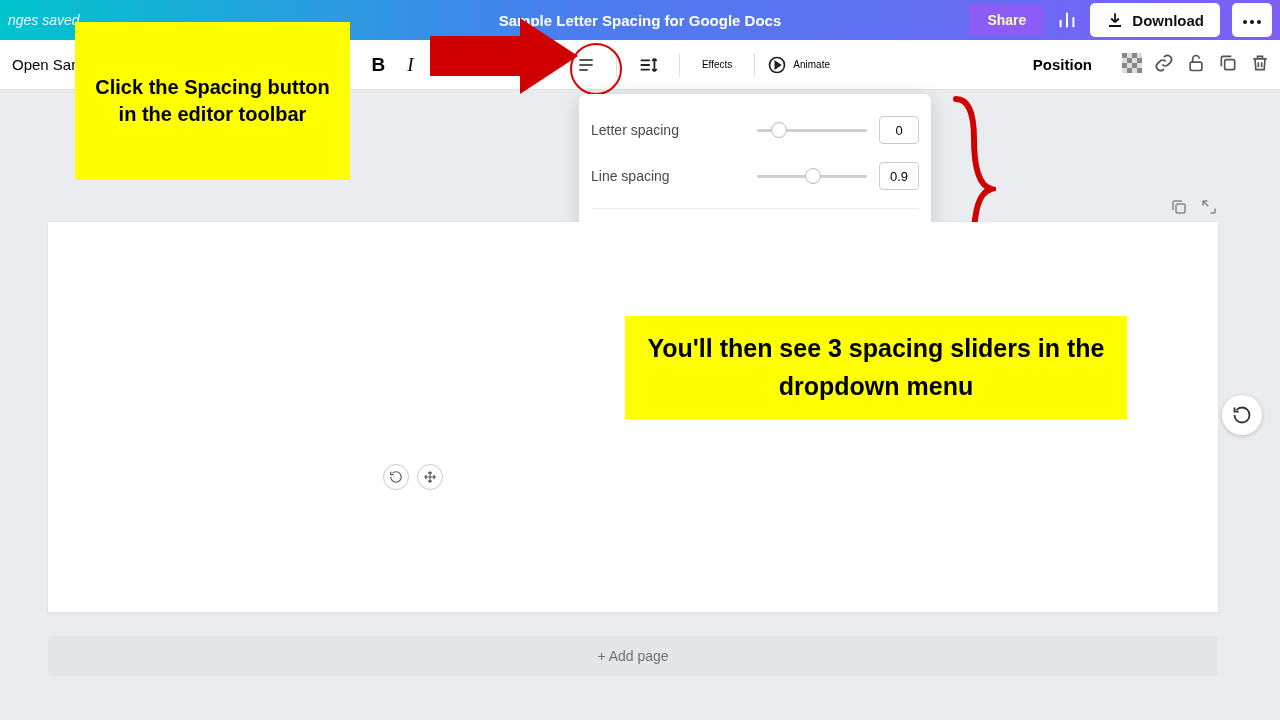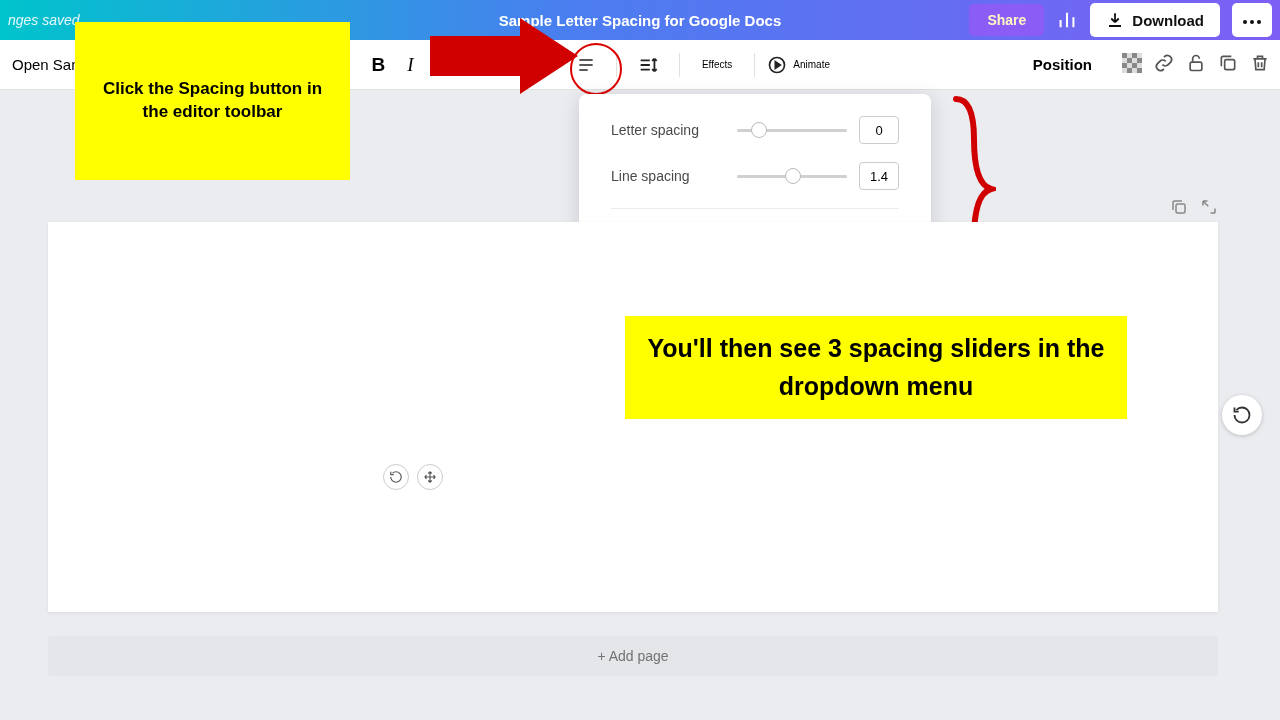--- a/index.html
+++ b/index.html
@@ -17,23 +17,23 @@
 .tb-sep{width:1px;height:24px;background:#e0e0e0;margin:0 6px}
 .tb-btn{padding:6px 8px;border-radius:4px;cursor:pointer;display:flex;align-items:center;justify-content:center;font-size:16px}
 .tb-text-btn{font-size:10px;font-weight:500;padding:6px 10px;cursor:pointer}
 .animate-wrap{display:flex;align-items:center;gap:6px}
 .spacer{flex:1}
 .position-btn{font-size:15px;font-weight:600;cursor:pointer;padding:4px 8px}
 .right-icons{display:flex;align-items:center;gap:12px;margin-left:16px}
 .spacing-circle{position:absolute;top:43px;left:570px;width:52px;height:52px;border:2.5px solid #d00;border-radius:50%;pointer-events:none}
 .arrow{position:absolute;top:18px;left:430px;pointer-events:none}
 .yellow-box{background:#ffff00;padding:14px 18px;font-weight:800;text-align:center;position:absolute}
-.note1{top:22px;left:75px;width:275px;height:158px;font-size:17px;line-height:1.35;display:flex;align-items:center;justify-content:center}
+.note1{top:22px;left:75px;width:275px;height:158px;font-size:20px;line-height:1.35;display:flex;align-items:center;justify-content:center}
 .note2{top:316px;left:625px;width:502px;font-size:25px;line-height:1.5}
-.dropdown{position:absolute;top:94px;left:579px;width:352px;background:#fff;border-radius:8px;box-shadow:0 4px 20px rgba(0,0,0,.15);padding:22px 32px}
+.dropdown{position:absolute;top:94px;left:579px;width:352px;background:#fff;border-radius:8px;box-shadow:0 4px 20px rgba(0,0,0,.15);padding:22px 12px}
 .drop-row{display:flex;align-items:center;justify-content:space-between;margin-bottom:18px}
 .drop-label{font-size:14px;color:#4a4a4a}
 .slider-wrap{display:flex;align-items:center;gap:12px}
 .slider{width:110px;height:3px;background:#d0d0d0;border-radius:2px;position:relative}
 .slider-thumb{position:absolute;width:16px;height:16px;background:#fff;border:1px solid #bbb;border-radius:50%;top:-7px}
 .slider-val{width:40px;height:28px;border:1px solid #ccc;border-radius:4px;text-align:center;font-size:13px;display:flex;align-items:center;justify-content:center}
 .drop-divider{height:1px;background:#ebebeb;margin:6px 0 18px}
 .anchor-row{display:flex;align-items:center;justify-content:space-between}
 .anchor-btns{display:flex;gap:6px}
 .anchor-btn{width:36px;height:36px;border-radius:5px;display:flex;align-items:center;justify-content:center;cursor:pointer}
@@ -165,21 +165,21 @@
         </div>
       <div class="slider-val">0</div>
     </div>
   </div>
   <div class="drop-row">
     <span class="drop-label">Line spacing</span>
     <div class="slider-wrap">
       <div class="slider">
           <div class="slider-thumb" style="left:48px"></div>
         </div>
-      <div class="slider-val">1.4</div>
+      <div class="slider-val">0.9</div>
     </div>
   </div>
   <div class="drop-divider"></div>
   <div class="anchor-row">
     <span class="drop-label">Anchor text box</span>
     <div class="anchor-btns">
       <div class="anchor-btn active">
           <svg width="18" height="18" viewBox="0 0 24 24" fill="none" stroke="#222" stroke-width="2">
             <path d="M5 5h14M12 19V8m0 0l-4 4m4-4l4 4"></path>
           </svg>

